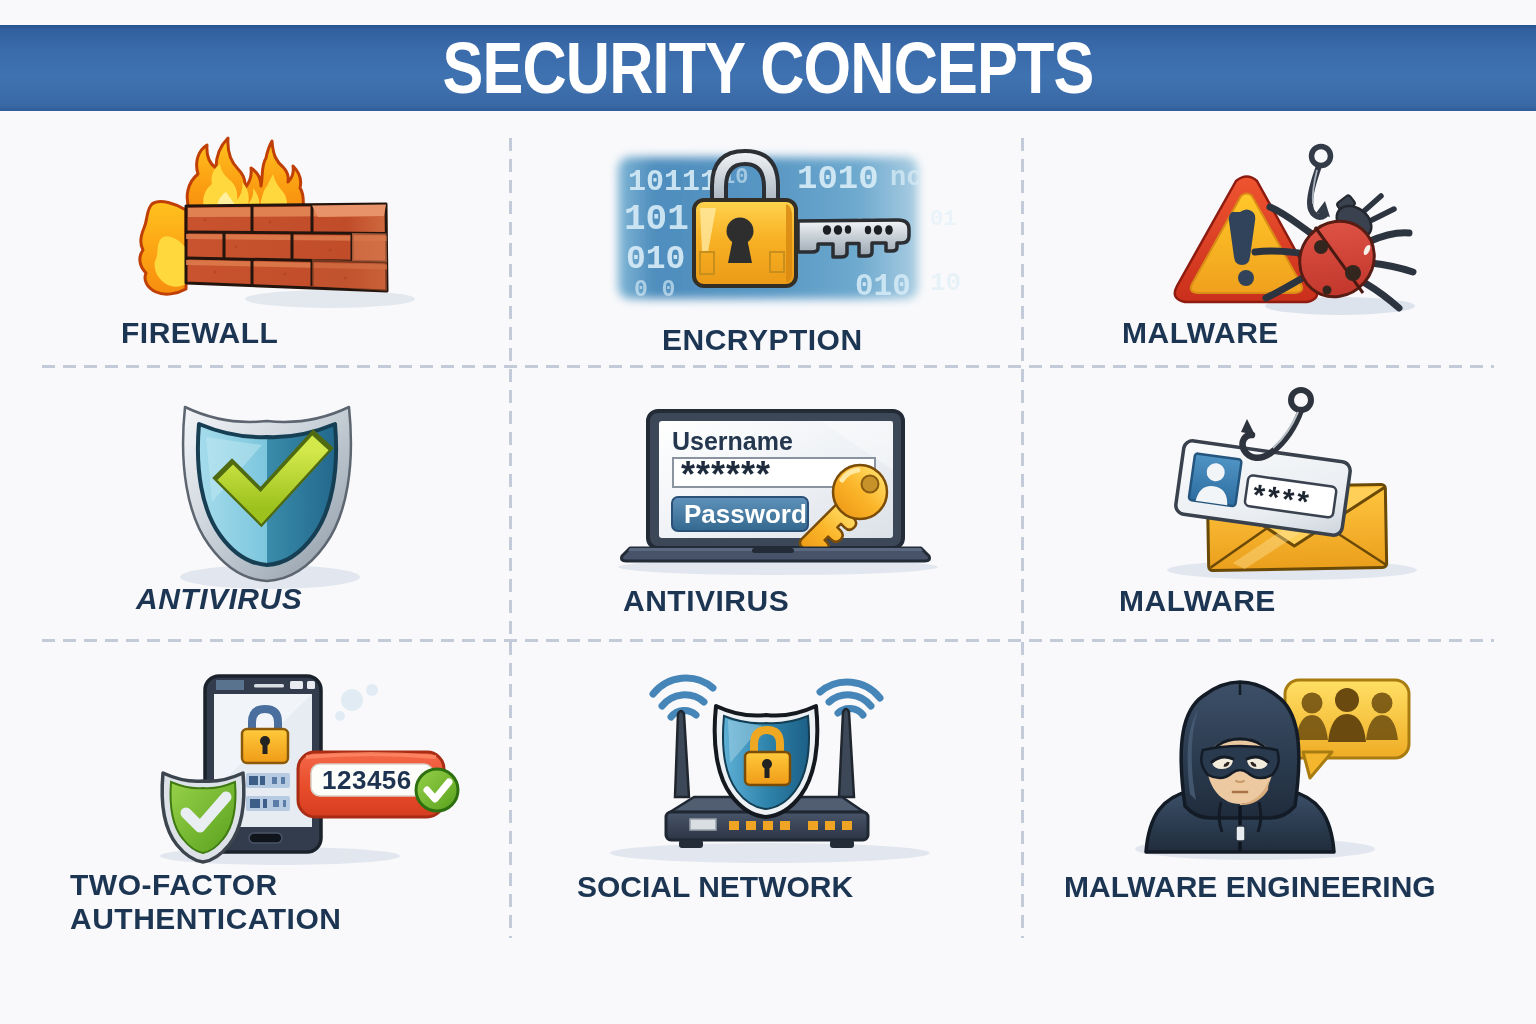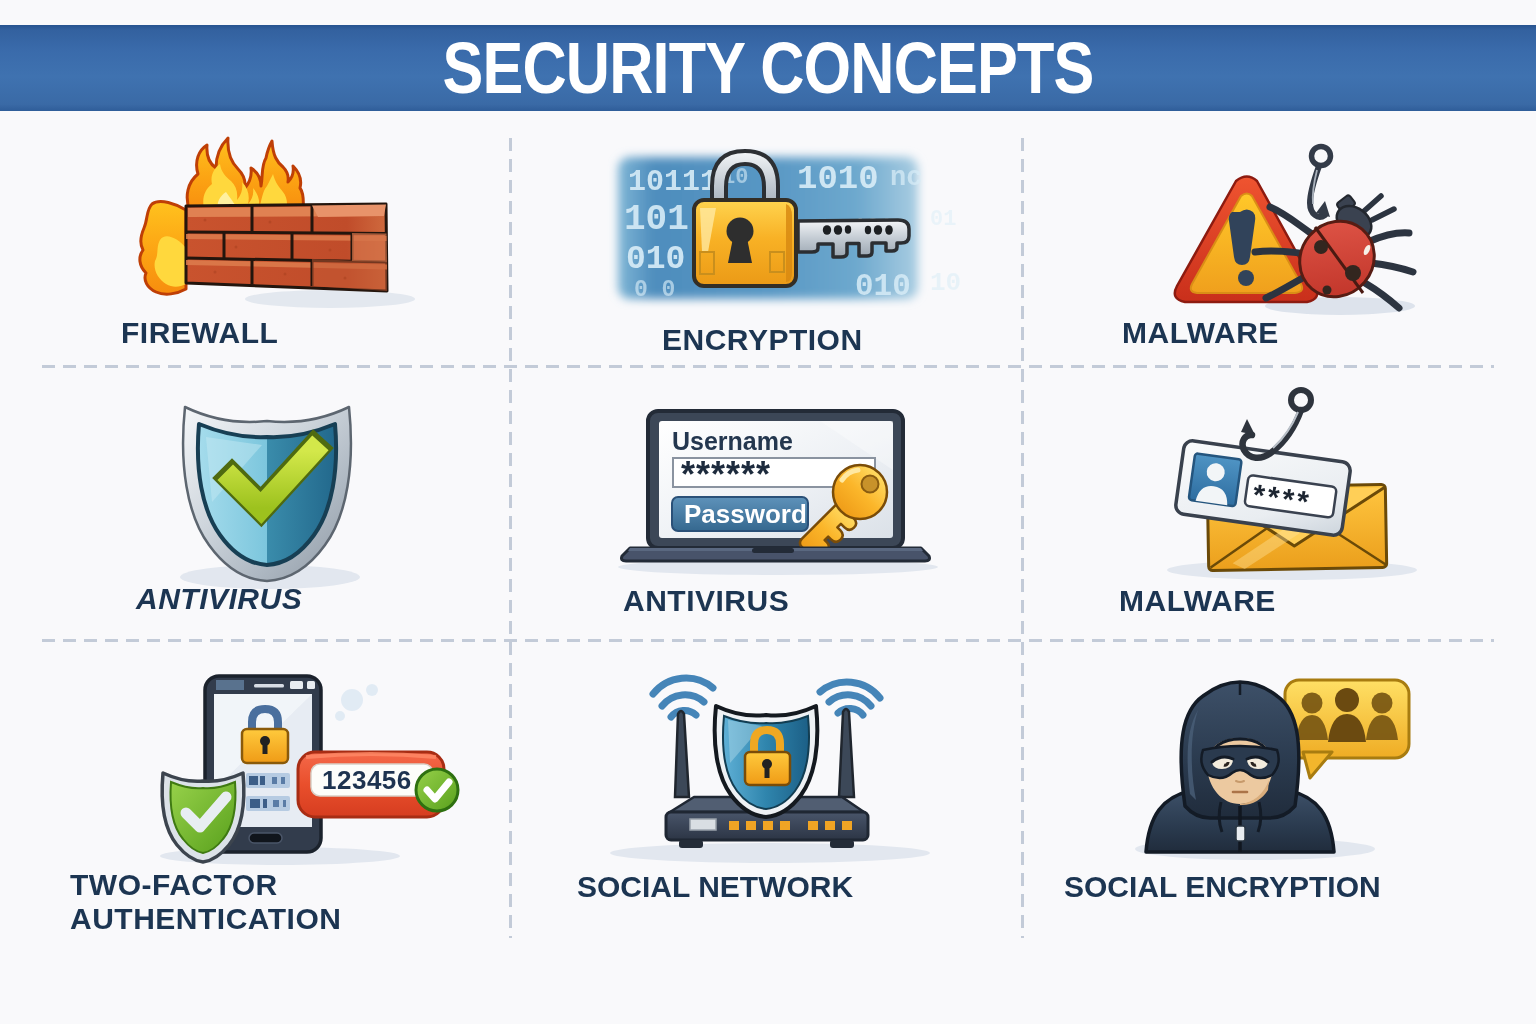--- a/index.html
+++ b/index.html
@@ -520,13 +520,13 @@
 </svg>
 
 <div class="abs lbl" style="left:121px;top:316px;width:300px;">FIREWALL</div>
 <div class="abs lbl" style="left:662px;top:316px;width:300px;margin-top:7px;">ENCRYPTION</div>
 <div class="abs lbl" style="left:1122px;top:316px;width:300px;">MALWARE</div>
 <div class="abs lbl" style="left:136px;top:582px;width:300px;font-style:italic;">ANTIVIRUS</div>
 <div class="abs lbl" style="left:623px;top:584px;width:300px;">ANTIVIRUS</div>
 <div class="abs lbl" style="left:1119px;top:584px;width:300px;">MALWARE</div>
 <div class="abs lbl" style="left:70px;top:868px;width:400px;">TWO-FACTOR<br>AUTHENTICATION</div>
 <div class="abs lbl" style="left:577px;top:870px;width:400px;letter-spacing:0;">SOCIAL NETWORK</div>
-<div class="abs lbl" style="left:1064px;top:870px;width:400px;letter-spacing:0;">SOCIAL ENCRYPTION</div>
+<div class="abs lbl" style="left:1064px;top:870px;width:400px;letter-spacing:0;">MALWARE ENGINEERING</div>
 
 </body></html>

